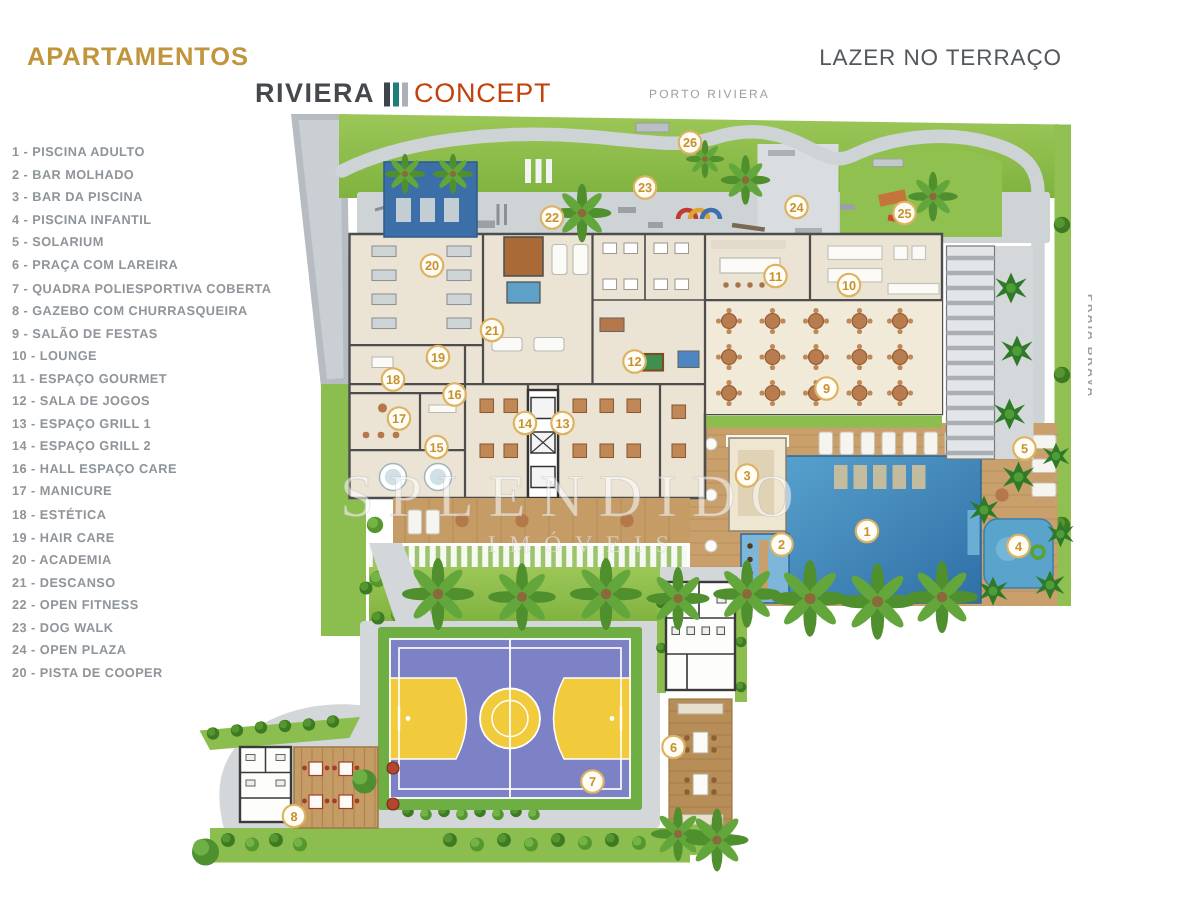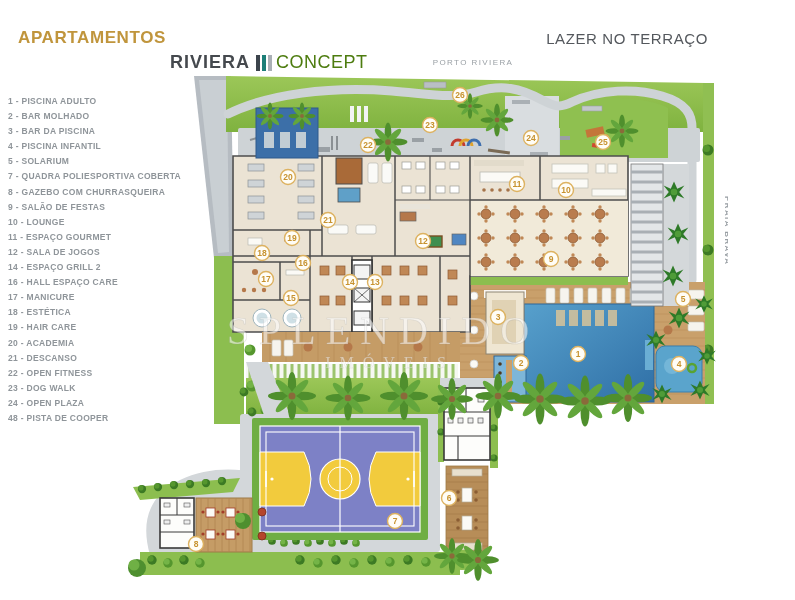--- a/index.html
+++ b/index.html
@@ -6,21 +6,21 @@
   #stage{position:relative;width:728px;height:600px;background:#ffffff;overflow:hidden;
          font-family:"Liberation Sans",sans-serif;}
   
   .apartamentos{position:absolute;left:18px;top:28px;font-size:17px;font-weight:bold;
                 letter-spacing:.6px;color:#c0953c;}
   .logo{position:absolute;left:170px;top:27px;display:flex;align-items:center;margin-top:25px;}
   .logo-riviera{font-size:18px;font-weight:600;color:#45494e;letter-spacing:1px;}
   .logo-bars{display:inline-flex;gap:2px;margin:0 4px 0 6px;}
   .logo-bars span{width:4px;height:16px;display:inline-block;}
   .bar1{background:#3c444c;} .bar2{background:#1d7f78;} .bar3{background:#aab0b6;}
-  .logo-concept{font-size:18px;font-weight:400;color:#4d7c0f;letter-spacing:.5px;}
+  .logo-concept{font-size:18px;font-weight:400;color:#c2410c;letter-spacing:.5px;}
   .page-title{position:absolute;right:20px;top:30px;font-size:15px;font-weight:normal;
               color:#54585d;letter-spacing:.6px;}
   
   .legend{position:absolute;left:8px;top:96px;width:180px;}
   .legend-item{font-size:8.5px;font-weight:bold;color:#8f959a;height:15.1px;
                letter-spacing:.3px;white-space:nowrap;}
   
   .porto-label{position:absolute;left:398px;top:58px;width:150px;text-align:center;
                font-size:8px;font-weight:normal;letter-spacing:1.4px;color:#9aa0a5;}
   .praia-label{position:absolute;left:723px;top:196px;writing-mode:vertical-rl;
@@ -51,37 +51,39 @@
     <span class="logo-concept">CONCEPT</span>
   </div>
   <div class="page-title">LAZER NO TERRAÇO</div>
 
   <div class="legend">
       <div class="legend-item">1 - PISCINA ADULTO</div>
       <div class="legend-item">2 - BAR MOLHADO</div>
       <div class="legend-item">3 - BAR DA PISCINA</div>
       <div class="legend-item">4 - PISCINA INFANTIL</div>
       <div class="legend-item">5 - SOLARIUM</div>
+      <div class="legend-item">6 - PRAÇA COM LAREIRA</div>
       <div class="legend-item">7 - QUADRA POLIESPORTIVA COBERTA</div>
       <div class="legend-item">8 - GAZEBO COM CHURRASQUEIRA</div>
       <div class="legend-item">9 - SALÃO DE FESTAS</div>
       <div class="legend-item">10 - LOUNGE</div>
       <div class="legend-item">11 - ESPAÇO GOURMET</div>
       <div class="legend-item">12 - SALA DE JOGOS</div>
+      <div class="legend-item">13 - ESPAÇO GRILL 1</div>
       <div class="legend-item">14 - ESPAÇO GRILL 2</div>
       <div class="legend-item">16 - HALL ESPAÇO CARE</div>
       <div class="legend-item">17 - MANICURE</div>
       <div class="legend-item">18 - ESTÉTICA</div>
       <div class="legend-item">19 - HAIR CARE</div>
       <div class="legend-item">20 - ACADEMIA</div>
       <div class="legend-item">21 - DESCANSO</div>
       <div class="legend-item">22 - OPEN FITNESS</div>
       <div class="legend-item">23 - DOG WALK</div>
       <div class="legend-item">24 - OPEN PLAZA</div>
-      <div class="legend-item">48 - PISTA DE COOPER</div>
+      <div class="legend-item">20 - PISTA DE COOPER</div>
     </div>
 
   <div class="porto-label">PORTO RIVIERA</div>
   <div class="praia-label">PRAIA BRAVA</div>
 
   <svg id="plan" viewBox="125 56 670 530">
     <defs>
       <linearGradient id="grassGrad" x1="0" y1="0" x2="0" y2="1">
         <stop offset="0" stop-color="#9cc758"></stop>
           <stop offset="1" stop-color="#7fb23f"></stop>

